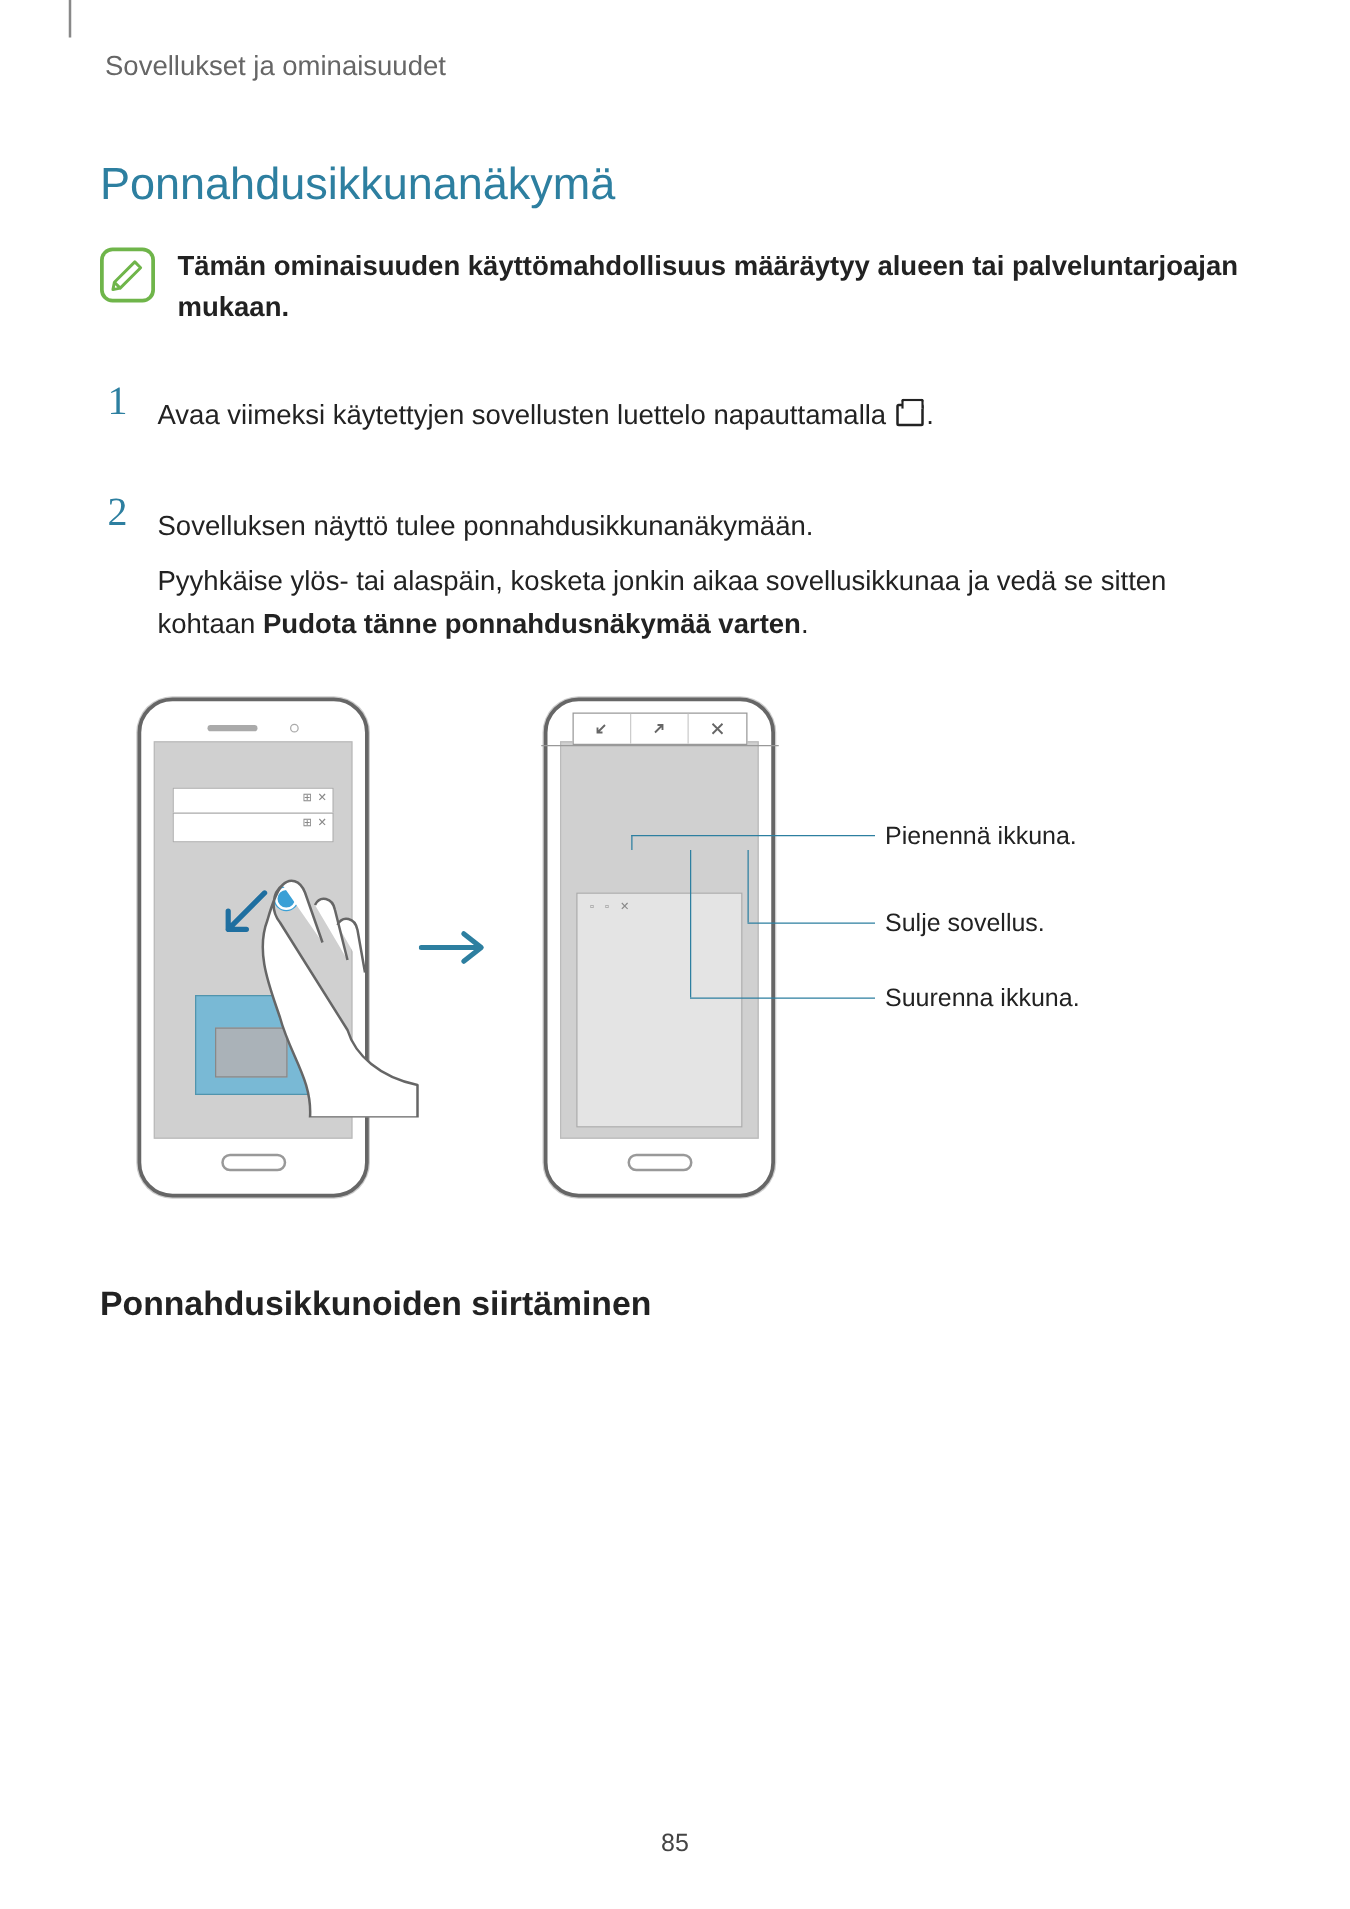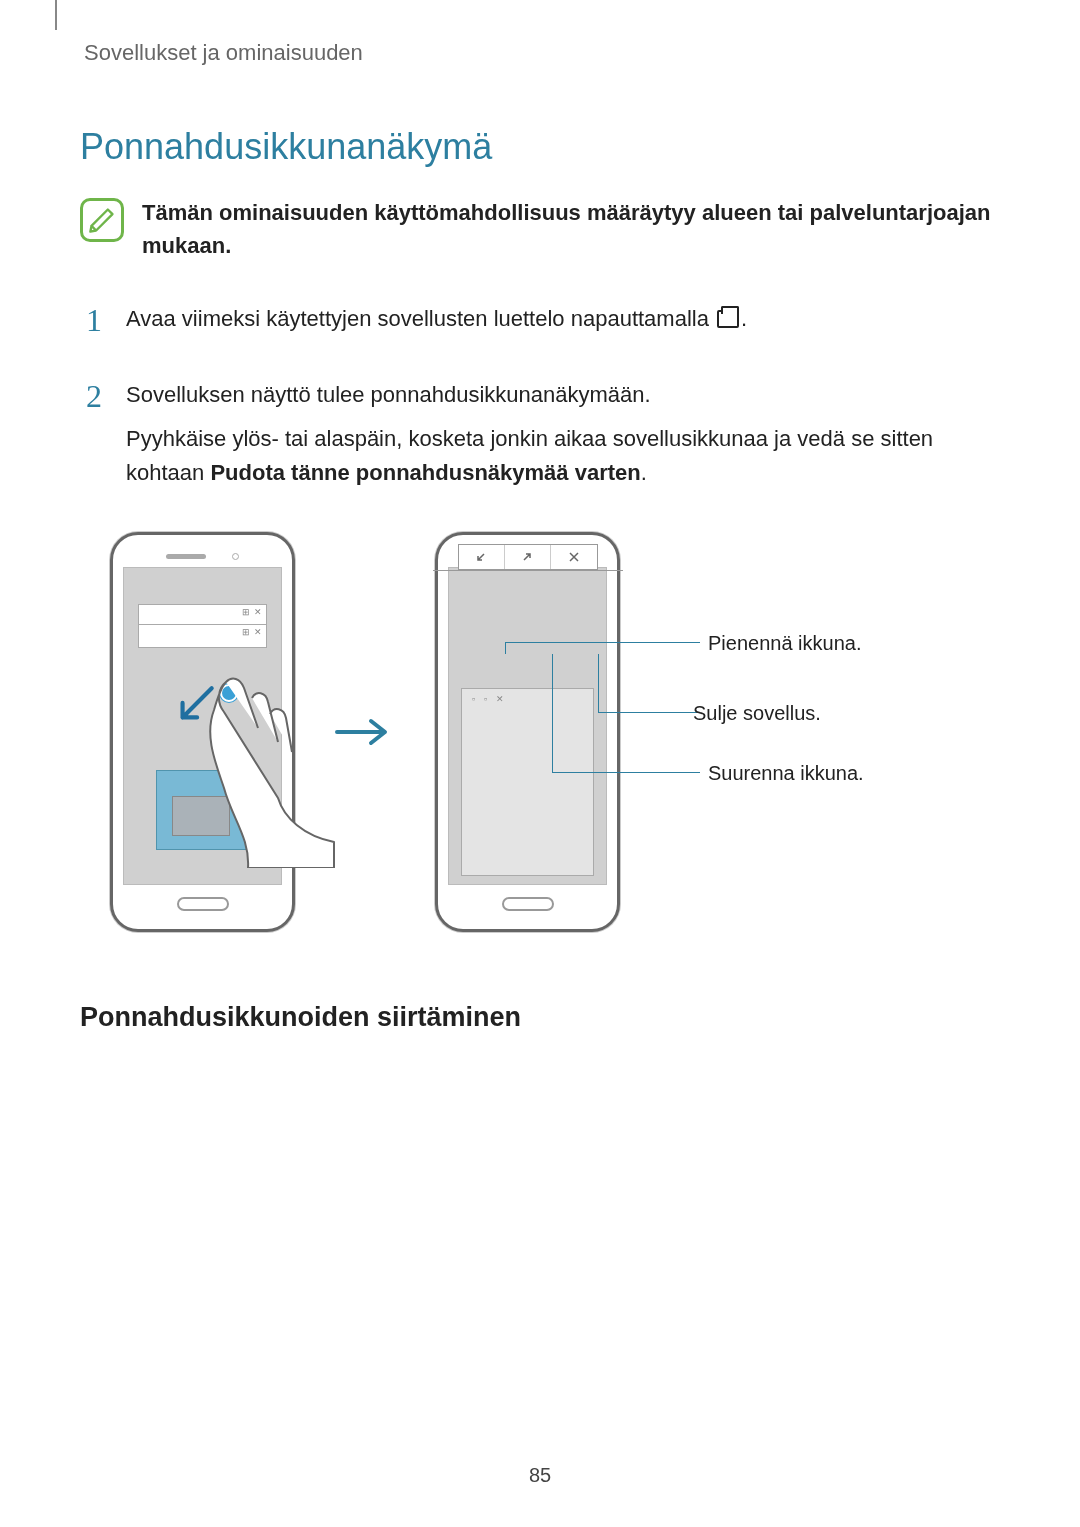--- a/index.html
+++ b/index.html
@@ -72,20 +72,21 @@
       text-align: center;
       line-height: 1;
       margin-top: 2px;
       font-family: Georgia, serif;
     }
     .step-body {
       font-size: 22px;
       line-height: 1.55;
       color: #222;
       flex: 1;
+      margin-top: 13px;
     }
     .step-body p { margin-bottom: 10px; }
     .bold { font-weight: bold; }
     .inline-icon {
       display: inline-block;
       width: 22px;
       height: 18px;
       border: 2px solid #222;
       border-radius: 2px;
       position: relative;
@@ -300,21 +301,21 @@
       font-size: 20px;
       color: #444;
     }
   </style>
 </head>
 <body>
 
 <div class="page-mark"></div>
 
 <div class="page">
-  <div class="breadcrumb">Sovellukset ja ominaisuuden</div>
+  <div class="breadcrumb">Sovellukset ja ominaisuudet</div>
 
   <h1 class="h1">Ponnahdusikkunanäkymä</h1>
 
   <div class="note-row">
     <div class="note-icon">
       <svg viewBox="0 0 24 24">
           <path d="M3 17l4 4 14-14-4-4L3 17z M3 17l-1 5 5-1" fill="none" stroke="#6fb54a" stroke-width="2" stroke-linejoin="round"></path>
         </svg>
     </div>
     <div class="note-text">Tämän ominaisuuden käyttömahdollisuus määräytyy alueen tai palveluntarjoajan mukaan.</div>
@@ -417,21 +418,21 @@
       </div>
     </div>
 
     <div class="callouts">
       <div class="callout-line" style="left:-155px; top:110px; width:195px;"></div>
       <div class="callout-v" style="left:-155px; top:110px; height:12px;"></div>
       <div class="callout" style="left:48px; top:100px;">Pienennä ikkuna.</div>
 
       <div class="callout-line" style="left:-62px; top:180px; width:102px;"></div>
       <div class="callout-v" style="left:-62px; top:122px; height:58px;"></div>
-      <div class="callout" style="left:33px; top:170px;">Sulje sovellus.</div>
+      <div class="callout" style="left:48px; top:170px;">Sulje sovellus.</div>
 
       <div class="callout-line" style="left:-108px; top:240px; width:148px;"></div>
       <div class="callout-v" style="left:-108px; top:122px; height:118px;"></div>
       <div class="callout" style="left:48px; top:230px;">Suurenna ikkuna.</div>
     </div>
   </div>
 
   <h2 class="h2">Ponnahdusikkunoiden siirtäminen</h2>
 </div>
 

